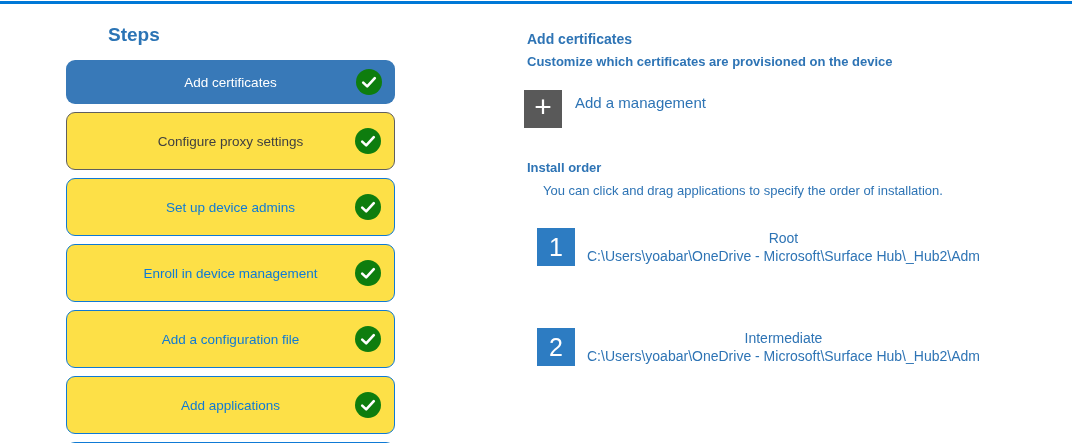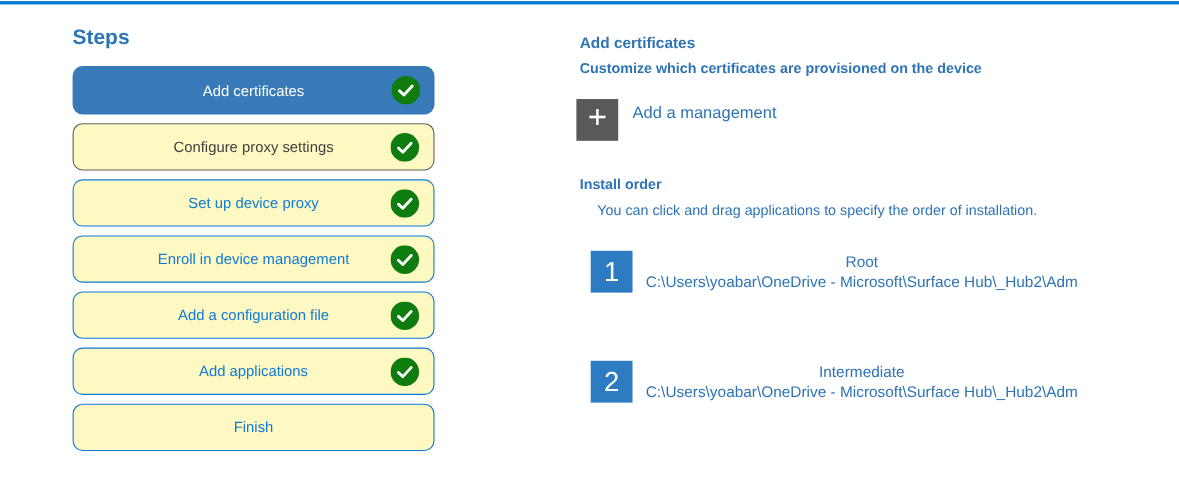--- a/index.html
+++ b/index.html
@@ -15,27 +15,28 @@
     position: absolute; top: 1px; left: 0; right: 0; height: 3px;
     background: var(--top-line, #0078d7);
   }
 
   
   .steps-panel { position: absolute; left: 66px; top: 24px; width: 329px; }
   .steps-title {
     font-size: 19px; font-weight: bold;
     color: var(--heading-blue, #2b74b5);
     margin-bottom: 14px;
+    margin-left: 42px;
   }
   .step {
     display: block; position: relative;
-    width: 329px; height: 43px;
+    width: 329px; height: 58px;
     margin-bottom: 8px;
     border-radius: 9px;
-    background: #fef9c3;
+    background: #fde047;
     font-family: inherit; font-size: 13.5px;
     text-align: center; cursor: pointer;
     padding: 0 44px;
   }
   .step.active {
     background: var(--active-step-bg, #3879b8);
     color: var(--active-step-text, #ffffff);
     border: none; height: 44px;
   }
   .step.visited {
@@ -128,21 +129,21 @@
     <span>Configure proxy settings</span>
     <span class="check">
       <svg width="26" height="26" viewBox="0 0 26 26">
           <circle cx="13" cy="13" r="13" fill="#0e7d0e"></circle>
           <path d="M7.2 13.6 L11.2 17.4 L18.8 9.2" stroke="#ffffff" stroke-width="2.6" fill="none" stroke-linecap="round" stroke-linejoin="round"></path>
         </svg>
     </span>
   </button>
 
   <button class="step normal">
-    <span>Set up device proxy</span>
+    <span>Set up device admins</span>
     <span class="check">
       <svg width="26" height="26" viewBox="0 0 26 26">
           <circle cx="13" cy="13" r="13" fill="#0e7d0e"></circle>
           <path d="M7.2 13.6 L11.2 17.4 L18.8 9.2" stroke="#ffffff" stroke-width="2.6" fill="none" stroke-linecap="round" stroke-linejoin="round"></path>
         </svg>
     </span>
   </button>
 
   <button class="step normal">
     <span>Enroll in device management</span>

